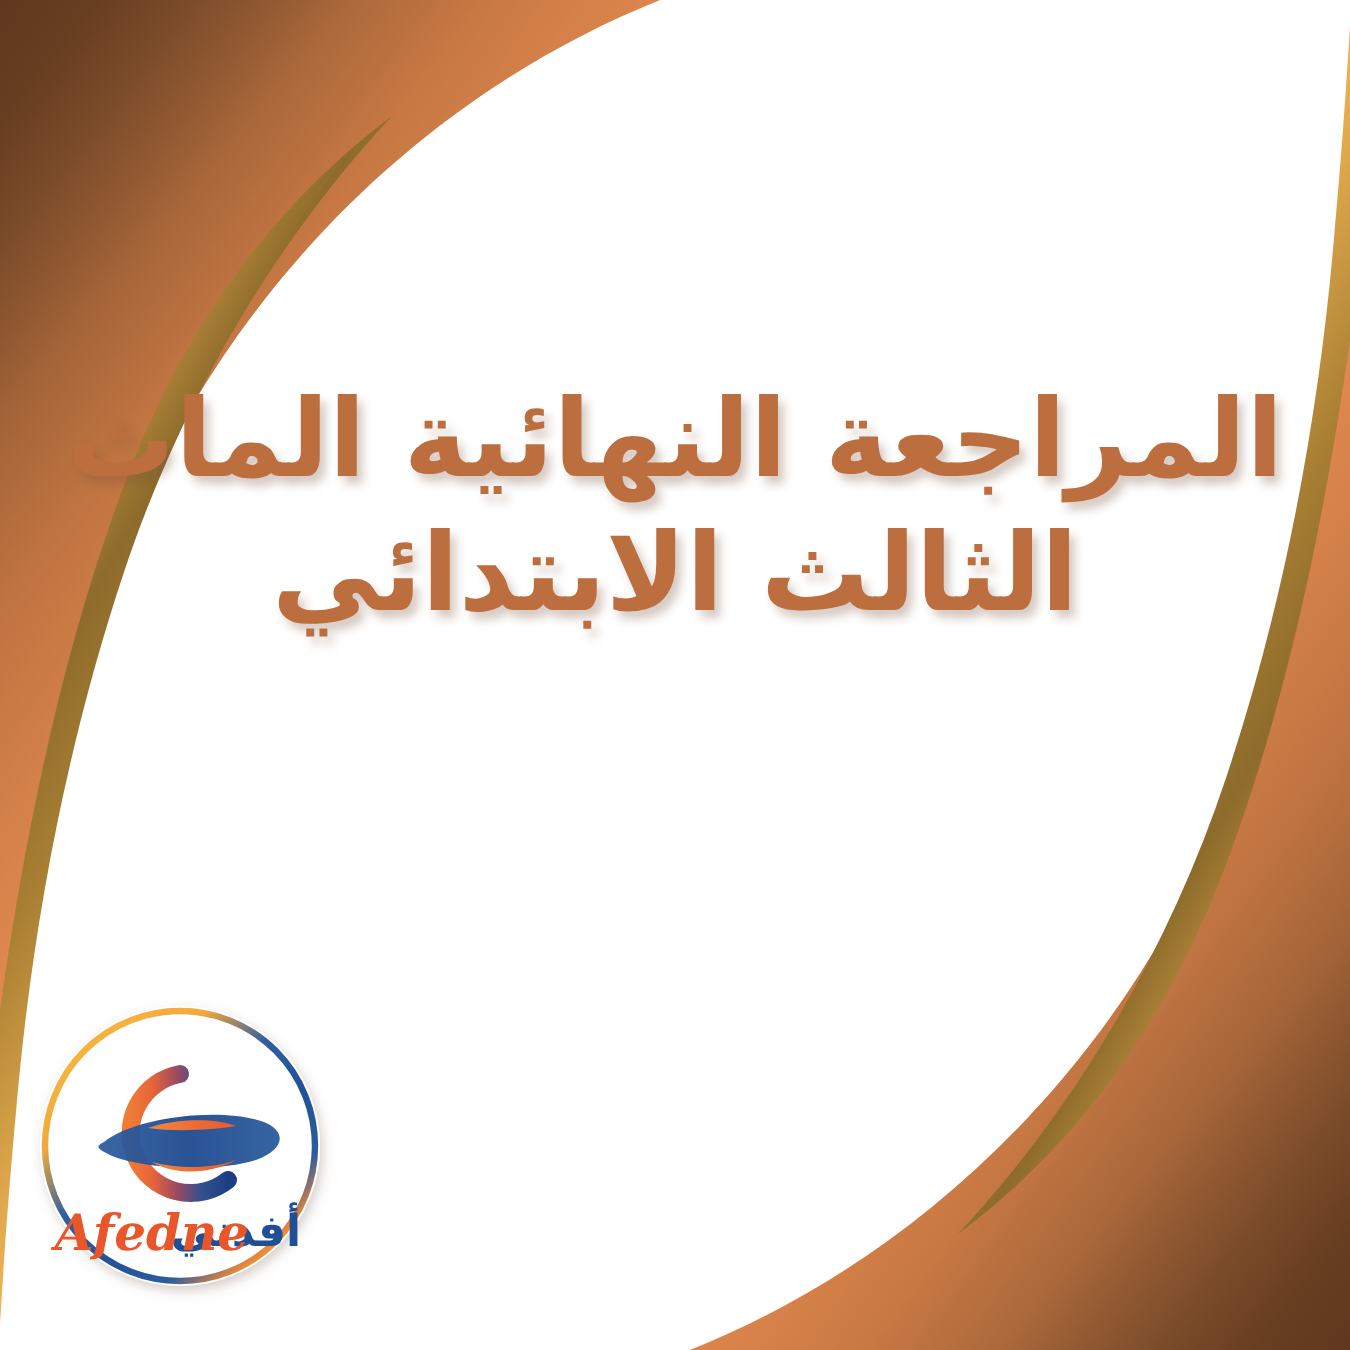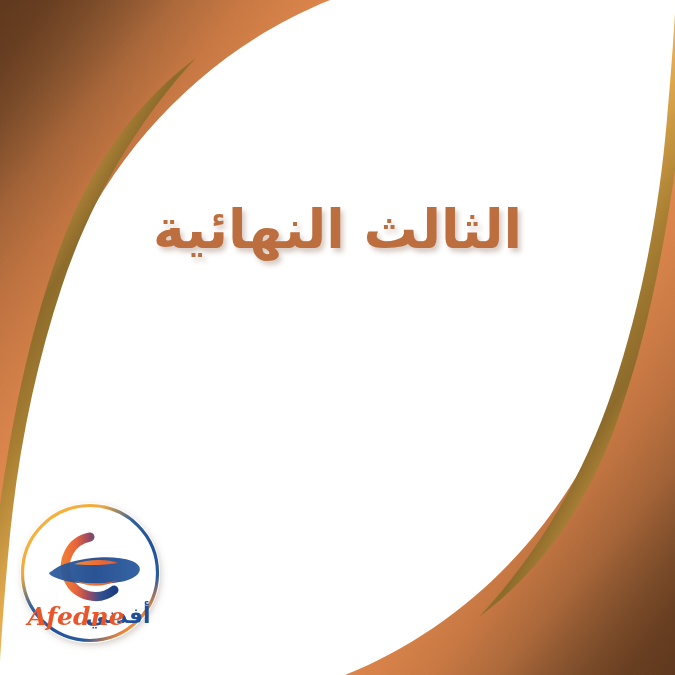--- a/index.html
+++ b/index.html
@@ -174,21 +174,22 @@
              C 140,118 92,196 62,286
              C 34,370 16,462 8,556
              C 4,600 2,630 0,662
              L 0,505
              C 12,420 30,330 60,248
              C 92,160 140,100 196,58
              Z" fill="url(#goldGrad2)"></path>
   </svg>
 
   <div class="title-block">
-    <span class="title-line line-2">الثالث النهائية</span>
+    <span class="title-line line-1">المراجعة النهائية الماث</span>
+    <span class="title-line line-2">الثالث الابتدائي</span>
   </div>
 
   <div class="logo-badge">
     <svg class="logo-svg" viewBox="0 0 152 152" xmlns="http://www.w3.org/2000/svg">
       <defs>
         <linearGradient id="ringGrad" x1="0.15" y1="0.05" x2="0.9" y2="0.92">
           <stop offset="0%" stop-color="#f7b63e"></stop>
           <stop offset="22%" stop-color="#f2a83c"></stop>
           <stop offset="42%" stop-color="#2f5f9f"></stop>
           <stop offset="62%" stop-color="#23519a"></stop>

